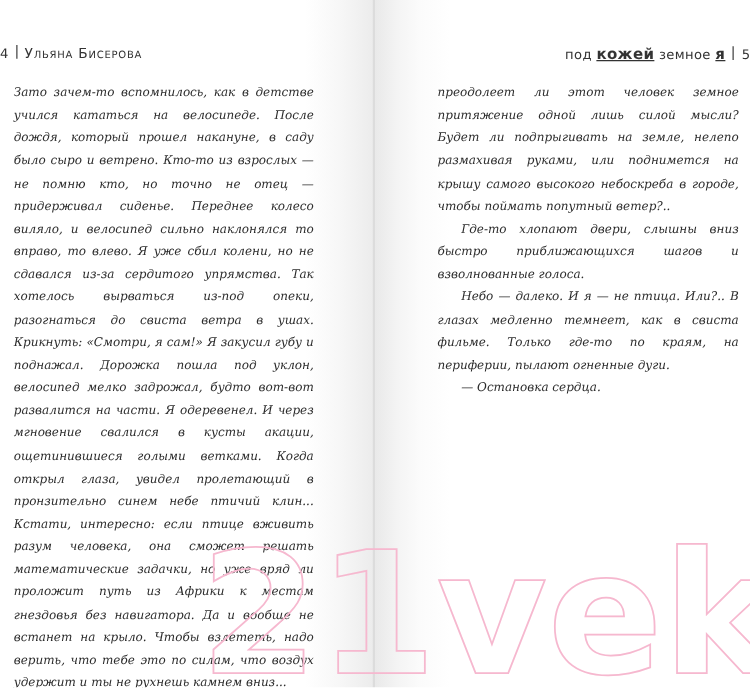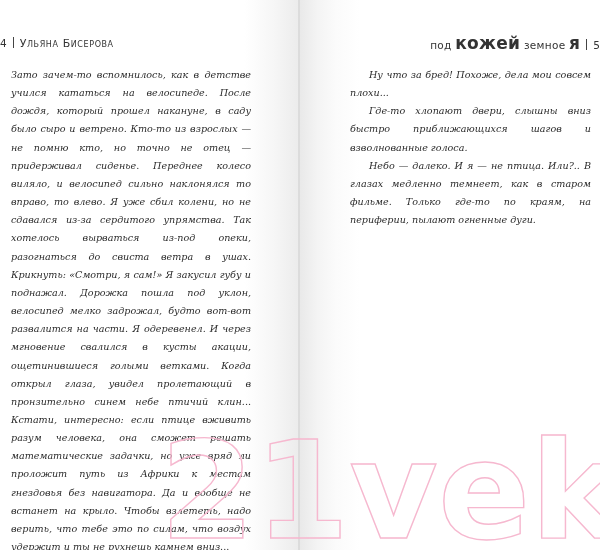--- a/index.html
+++ b/index.html
@@ -28,21 +28,21 @@
       position: absolute; top: 36px; height: 14px;
       font-family: "DejaVu Sans", "Liberation Sans", sans-serif;
       font-size: 10.5px; line-height: 14px; color: #333;
       white-space: nowrap;
     }
     .rh-left { left: 0; }
     .rh-right { right: 0; text-align: right; }
     .rh-sep { display: inline-block; width: 1px; height: 11px; background: #444; margin: 0 6px; vertical-align: -1px; }
     .rh-author { letter-spacing: 0.6px; font-variant: small-caps; font-size: 11px; }
     .rh-title { letter-spacing: 0.3px; font-size: 10.5px; }
-    .rh-title .rh-strong { font-weight: bold; font-size: 17px; }
+    .rh-title .rh-strong { font-weight: bold; font-size: 12px; text-decoration: underline; }
     .text-block {
       position: absolute; top: 66px;
       font-size: 9.6px; line-height: 18.15px;
       text-align: justify; color: #2b2b2b;
     }
     .tb-left { left: 11px; width: 240px; }
     .para { margin: 0; text-indent: 19px; font-style: italic; }
     .para.noindent { text-indent: 0; }
     .watermark {
       position: absolute; left: 160px; top: 420px; width: 460px; height: 150px;
@@ -68,21 +68,22 @@
   </div>
 </div>
 
 <div class="spine"></div>
 
 <div class="page page-right">
   <div class="running-head rh-right" style="right:0;">
     <span class="rh-title"><span>под </span><span class="rh-strong">кожей</span><span> земное </span><span class="rh-strong">я</span></span><span class="rh-sep"></span><span>5</span>
   </div>
   <div class="text-block" style="left:50px; width:241px;">
-    <p class="para">Ну что за бред! Похоже, дела мои совсем плохи...</p>
+    <p class="para noindent">преодолеет ли этот человек земное притяжение одной лишь силой мысли? Будет ли подпрыгивать на земле, нелепо размахивая руками, или поднимется на крышу самого высокого небоскреба в городе, чтобы поймать попутный ветер?..</p>
     <p class="para">Где-то хлопают двери, слышны вниз быстро приближающихся шагов и взволнованные голоса.</p>
-    <p class="para">Небо — далеко. И я — не птица. Или?.. В глазах медленно темнеет, как в старом фильме. Только где-то по краям, на периферии, пылают огненные дуги.</p>
+    <p class="para">Небо — далеко. И я — не птица. Или?.. В глазах медленно темнеет, как в свиста фильме. Только где-то по краям, на периферии, пылают огненные дуги.</p>
+    <p class="para">— Остановка сердца.</p>
   </div>
 </div>
 
 <svg class="watermark" viewBox="0 0 460 150" xmlns="http://www.w3.org/2000/svg">
   <text x="0" y="118">21vek.by</text>
 </svg>
 
 </body></html>

